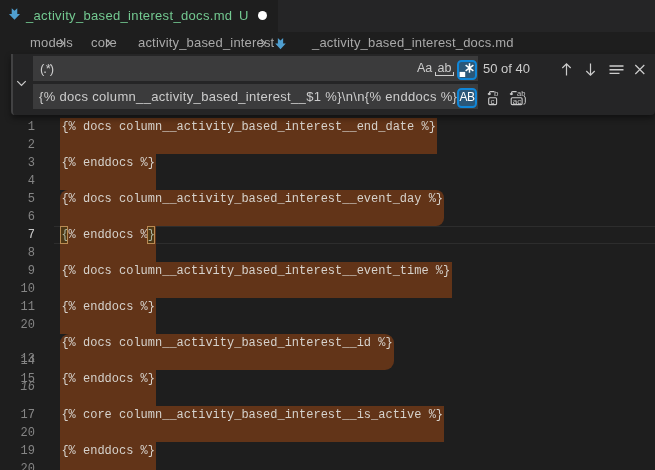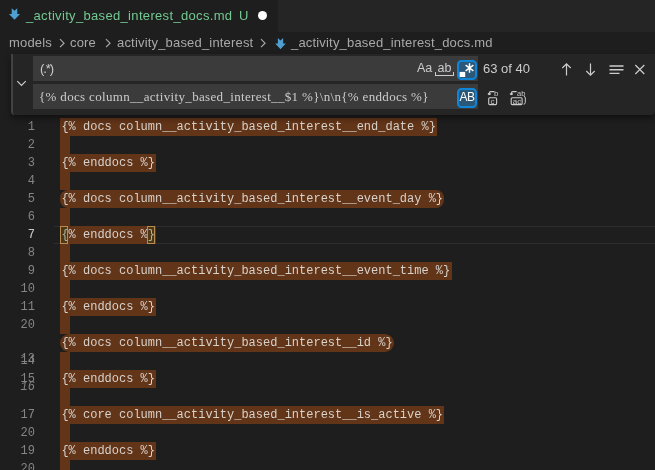--- a/index.html
+++ b/index.html
@@ -4,26 +4,26 @@
 <style>
   * { margin:0; padding:0; }
   html,body { width:655px; height:470px; overflow:hidden; background:#1e1e1e; }
   body { font-family:"Liberation Sans", sans-serif; position:relative; -webkit-font-smoothing:antialiased; }
   .abs { position:absolute; }
 
   .tabbar { position:absolute; left:0; top:0; width:655px; height:32px; background:#252526; }
   .tab { position:absolute; left:0; top:0; width:278px; height:32px; background:#1e1e1e; }
 
   .crumbs { position:absolute; left:0; top:32px; width:655px; height:22px; background:#1e1e1e; }
-  .cit { position:absolute; top:32px; line-height:22px; font-size:13px; letter-spacing:0.18px; color:#a9a9a9; white-space:pre; }
+  .cit { position:absolute; top:32px; line-height:22px; font-size:13px; letter-spacing:0.18px; color:#a9a9a9; white-space:pre;margin-left:21px; }
 
   .num { position:absolute; left:5px; width:30px; height:18px; line-height:18px; color:#858585;
          font-family:"Liberation Mono", monospace; font-size:12px; text-align:right; }
   .num.cur { color:#c6c6c6; }
-  .mt { position:absolute; left:60px; height:18px; line-height:18.5px; background:#623418; color:#d6d2cc;
+  .mt { position:absolute; left:60px; height:36px; line-height:18.5px; background:#623418; color:#d6d2cc;
         padding:0 1.4px; white-space:pre; font-family:"Liberation Mono", monospace; font-size:12px; }
   .mt.cur { }
   .brk { position:absolute; height:18px; box-sizing:border-box; border:1.2px solid #b98a52;
          background:rgba(10,70,10,0.22); }
   .blk { position:absolute; left:60px; height:18px; width:10px; background:#623418; }
   .curline { position:absolute; left:54px; width:601px; height:18px; border-top:1px solid #2d2d2d;
              border-bottom:1px solid #2d2d2d; box-sizing:border-box; }
 
   .findw { position:absolute; left:11px; top:54px; width:644px; height:60.5px; background:#252526;
            border-left:2px solid #424243; box-sizing:border-box;
@@ -116,37 +116,37 @@
   <div class="finput" style="top:56px;"></div>
   <div class="ftxt" style="left:40px; top:56px; letter-spacing:-1.1px;">(.*)</div>
   <div class="opt" style="left:417px; top:56px;">Aa</div>
   <div class="opt" style="left:437.5px; top:56px;">ab</div>
   <div class="abs" style="left:434.5px; top:72px; width:17.5px; height:3px; border-left:1px solid #cccccc; border-right:1px solid #cccccc; border-bottom:1px solid #cccccc;"></div>
   <div class="optbox" style="left:457px; top:60px;"></div>
   <svg class="abs" style="left:457px; top:60px;" width="20" height="20" viewBox="0 0 20 20">
     <rect x="2.6" y="11.9" width="5.6" height="5.1" fill="#fff"></rect>
     <path d="M12.5 3.2 v9.6 M8.6 5.2 l7.8 5.6 M16.4 5.2 l-7.8 5.6" stroke="#fff" stroke-width="1.5"></path>
   </svg>
-  <div class="ftxt" style="left:483px; top:56px;">63 of 40</div>
+  <div class="ftxt" style="left:483px; top:56px;">50 of 40</div>
 
   <svg class="abs" style="left:558px; top:61px;" width="17" height="17" viewBox="0 0 17 17">
     <path d="M8.5 2.5 v12 M4.3 7 l4.2 -4.2 l4.2 4.2" stroke="#cccccc" stroke-width="1.2" fill="none"></path>
   </svg>
   <svg class="abs" style="left:582px; top:61px;" width="17" height="17" viewBox="0 0 17 17">
     <path d="M8.5 2.5 v12 M4.3 10 l4.2 4.2 l4.2 -4.2" stroke="#cccccc" stroke-width="1.2" fill="none"></path>
   </svg>
   <svg class="abs" style="left:607px; top:61px;" width="17" height="17" viewBox="0 0 17 17">
     <path d="M2.5 5 h14 M2.5 8.7 h14 M2.5 12.4 h10" stroke="#cccccc" stroke-width="1.4" fill="none"></path>
   </svg>
   <svg class="abs" style="left:631px; top:61px;" width="17" height="17" viewBox="0 0 17 17">
     <path d="M4.3 4 L13.3 13 M13.3 4 L4.3 13" stroke="#cccccc" stroke-width="1.2" fill="none"></path>
   </svg>
 
   <div class="finput" style="top:84px;"></div>
-  <div class="ftxt" style="left:39px; top:84px; letter-spacing:0.33px;font-family:Liberation Serif, serif;">{% docs column__activity_based_interest__$1 %}\n\n{% enddocs %}</div>
+  <div class="ftxt" style="left:39px; top:84px; letter-spacing:0.33px;">{% docs column__activity_based_interest__$1 %}\n\n{% enddocs %}</div>
   <div class="optbox" style="left:457px; top:88.2px; color:#ffffff; font-size:12px; line-height:15.5px; text-align:center; letter-spacing:-0.4px;">AB</div>
 
   <svg class="abs" style="left:484px; top:88px;" width="18" height="18" viewBox="0 0 18 18">
     <g stroke="#cccccc" stroke-width="1.1" fill="none">
       <rect x="4.7" y="9.7" width="7.9" height="6.9" rx="1"></rect>
       <path d="M10 3.6 H6.8 Q5.3 3.6 5.3 5.2 V6.9 M5.3 6.9 l-1.4 -1.4 M5.3 6.9 l1.4 -1.4"></path>
     </g>
     <text x="10" y="8.2" font-size="8" fill="#cccccc" font-family="Liberation Sans">b</text>
     <text x="6.6" y="15.6" font-size="8" fill="#cccccc" font-family="Liberation Sans">c</text>
   </svg>

